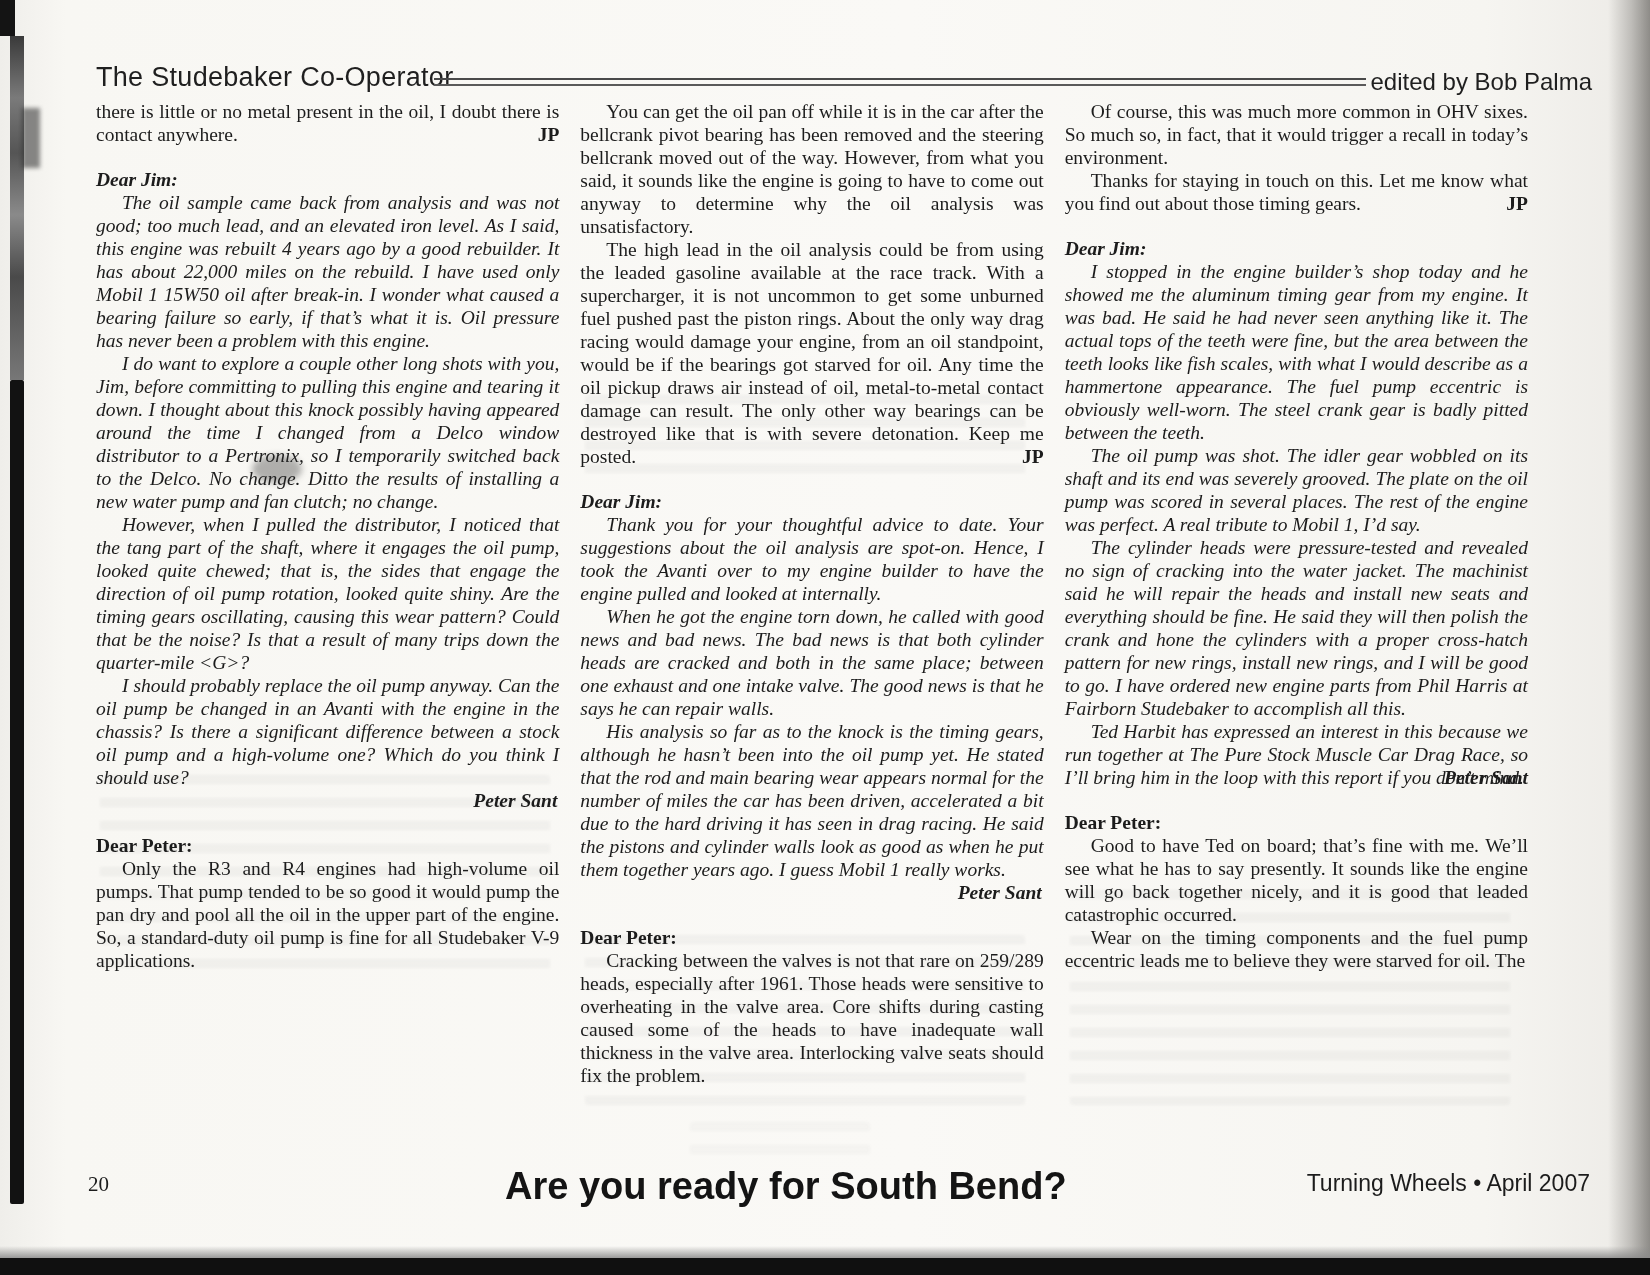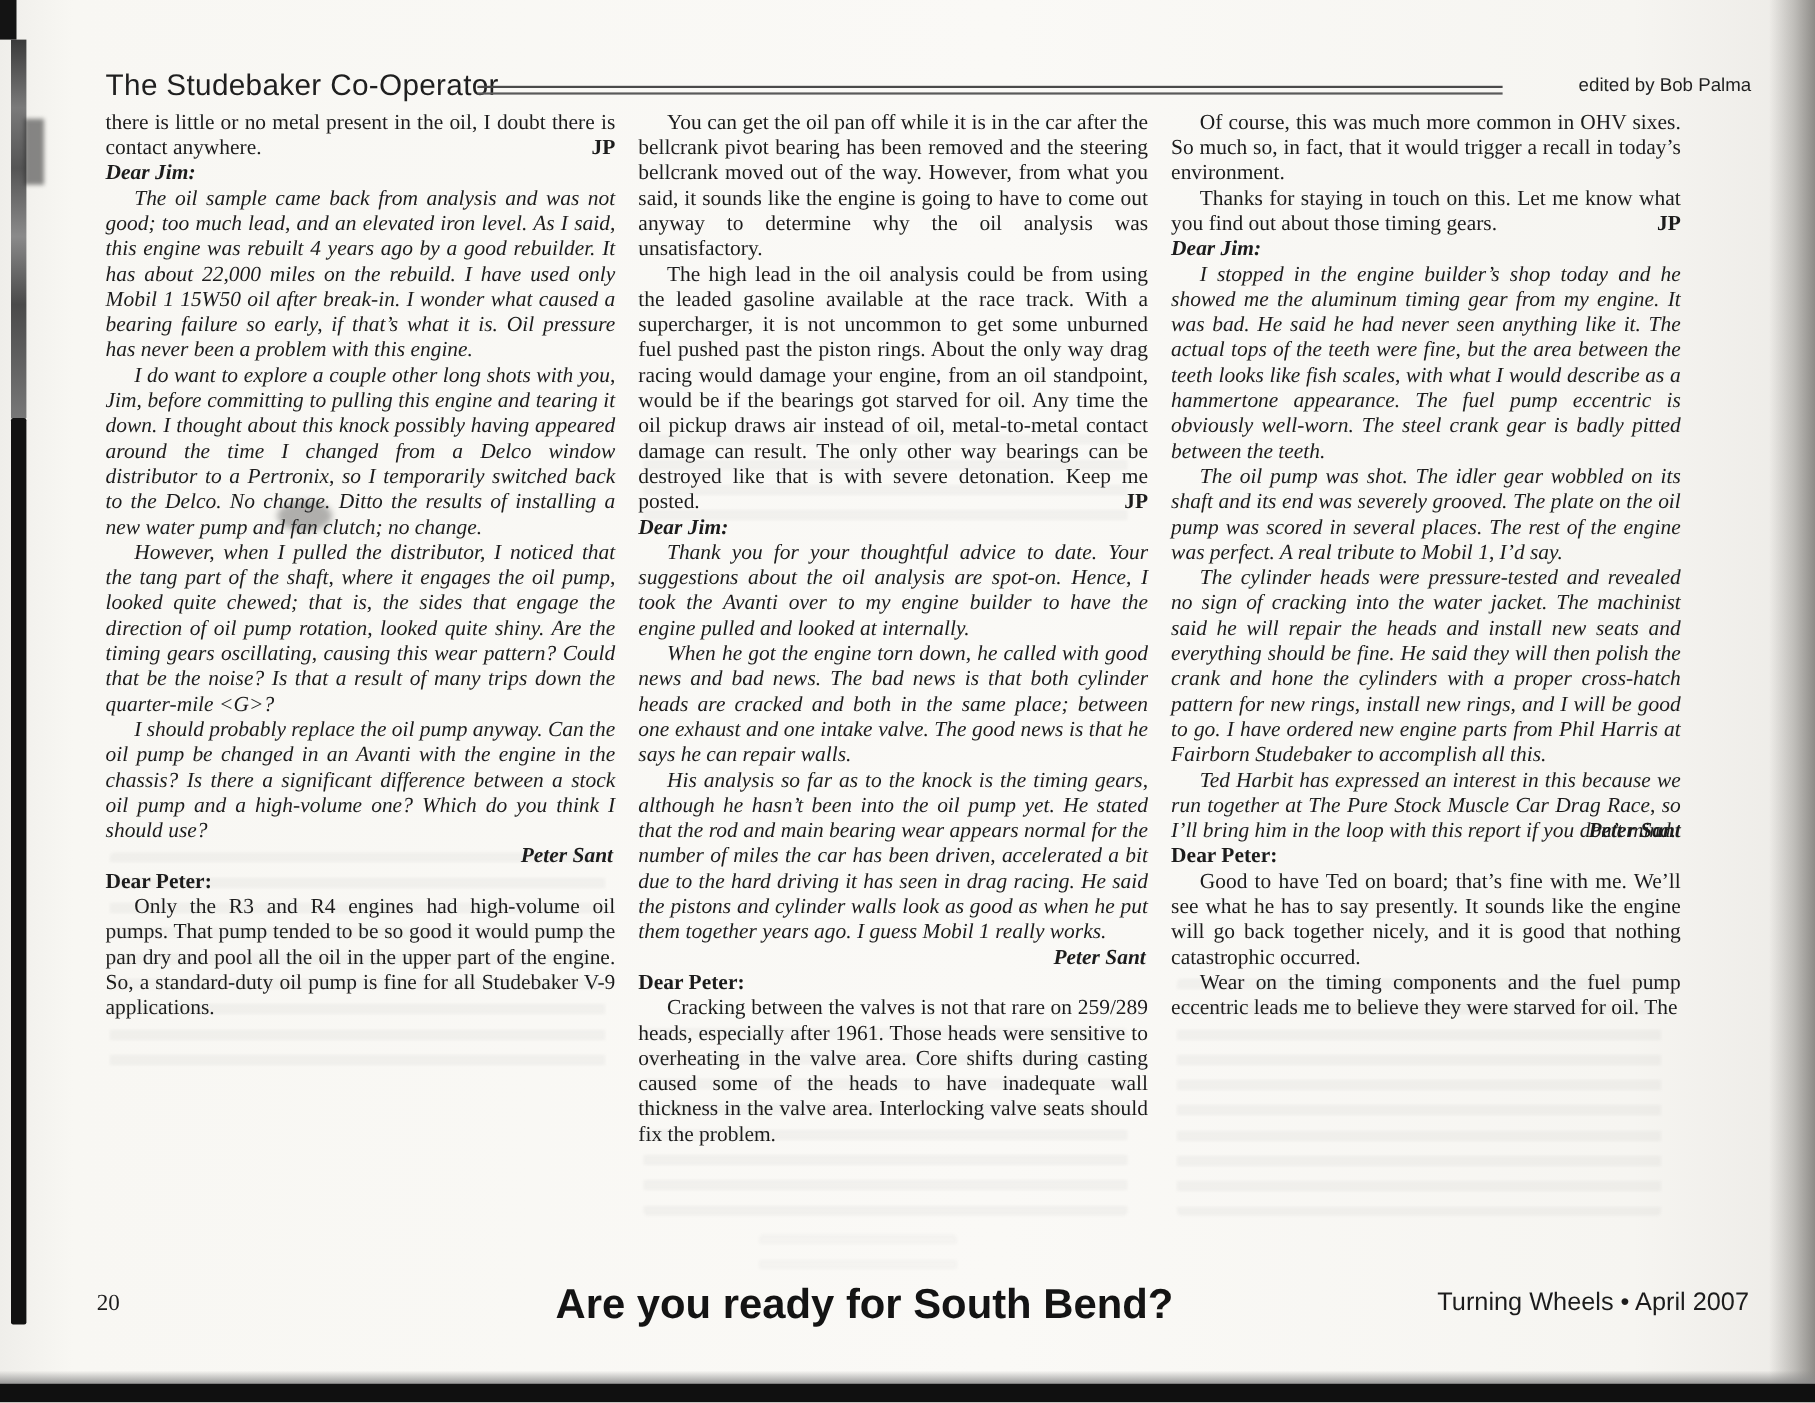--- a/index.html
+++ b/index.html
@@ -5,29 +5,29 @@
   html,body{margin:0;padding:0;background:#d9d7d2;}
   #page{position:relative;width:1650px;height:1275px;overflow:hidden;
         background:linear-gradient(90deg,#efeeea 0,#f8f7f3 4%,#faf9f6 55%,#f6f5f1 90%,#eceae6 100%);
         font-family:"Liberation Serif",serif;color:#1c1c1c;}
   
   .hdr-title{position:absolute;left:96px;top:62px;font-family:"Liberation Sans",sans-serif;
              font-size:27px;color:#1f1f1f;letter-spacing:.3px;}
   .hdr-rule{position:absolute;left:434px;top:78px;width:932px;height:4px;
             border-top:2px solid #4a4a4a;border-bottom:2px solid #5a5a5a;}
   .hdr-edited{position:absolute;right:58px;top:68px;font-family:"Liberation Sans",sans-serif;
-              font-size:17px;color:#1f1f1f;}
+              font-size:24px;color:#1f1f1f;}
   
   .columns{position:absolute;left:96px;top:100px;width:1432px;display:flex;gap:21px;z-index:2;}
   .col{flex:1 1 0;min-width:0;}
   .para,.heading,.signoff{margin:0;font-size:19.5px;line-height:23px;}
   .para{position:relative;text-align:justify;}
   .indent{text-indent:26px;}
   .italic{font-style:italic;}
-  .heading{font-weight:700;}
+  .heading{font-weight:700;margin-top:22px;}
   .signoff{text-align:right;font-weight:700;font-style:italic;padding-right:2px;}
   .tail{position:absolute;right:0;bottom:0;font-weight:700;background:transparent;}
   
   .edge-left-top{position:absolute;left:0;top:0;width:15px;height:36px;background:#141414;}
   .edge-left-gray{position:absolute;left:10px;top:36px;width:14px;height:344px;
                   background:linear-gradient(180deg,#3a3a3a 0,#7a7a7a 18%,#555 34%,#8a8a8a 52%,#4a4a4a 70%,#777 100%);}
   .edge-left-black{position:absolute;left:10px;top:380px;width:14px;height:824px;background:#121212;border-radius:2px;}
   .edge-left-blob{position:absolute;left:22px;top:108px;width:18px;height:60px;background:#2c2c2c;opacity:.55;filter:blur(2px);}
   .edge-right{position:absolute;right:0;top:0;width:42px;height:1275px;
               background:linear-gradient(90deg,rgba(150,148,144,0) 0,rgba(135,133,129,.45) 55%,rgba(110,108,104,.75) 100%);}
@@ -98,21 +98,21 @@
       </div>
       <div class="col">
         <p class="para indent">Of course, this was much more common in OHV sixes. So much so, in fact, that it would trigger a recall in today’s environment.</p>
         <p class="para indent">Thanks for staying in touch on this. Let me know what you find out about those timing gears.<span class="tail">JP</span></p>
         <h3 class="heading italic">Dear Jim:</h3>
         <p class="para italic indent">I stopped in the engine builder’s shop today and he showed me the aluminum timing gear from my engine. It was bad. He said he had never seen anything like it. The actual tops of the teeth were fine, but the area between the teeth looks like fish scales, with what I would describe as a hammertone appearance. The fuel pump eccentric is obviously well-worn. The steel crank gear is badly pitted between the teeth.</p>
         <p class="para italic indent">The oil pump was shot. The idler gear wobbled on its shaft and its end was severely grooved. The plate on the oil pump was scored in several places. The rest of the engine was perfect. A real tribute to Mobil 1, I’d say.</p>
         <p class="para italic indent">The cylinder heads were pressure-tested and revealed no sign of cracking into the water jacket. The machinist said he will repair the heads and install new seats and everything should be fine. He said they will then polish the crank and hone the cylinders with a proper cross-hatch pattern for new rings, install new rings, and I will be good to go. I have ordered new engine parts from Phil Harris at Fairborn Studebaker to accomplish all this.</p>
         <p class="para italic indent">Ted Harbit has expressed an interest in this because we run together at The Pure Stock Muscle Car Drag Race, so I’ll bring him in the loop with this report if you don’t mind.<span class="tail">Peter Sant</span></p>
         <h3 class="heading">Dear Peter:</h3>
-        <p class="para indent">Good to have Ted on board; that’s fine with me. We’ll see what he has to say presently. It sounds like the engine will go back together nicely, and it is good that nothing catastrophic occurred.</p>
+        <p class="para indent">Good to have Ted on board; that’s fine with me. We’ll see what he has to say presently. It sounds like the engine will go back together nicely, and it is good that leaded catastrophic occurred.</p>
         <p class="para indent">Wear on the timing components and the fuel pump eccentric leads me to believe they were starved for oil. The</p>
       </div>
     </div>
 
   <div class="ftr-page">20</div>
   <div class="ftr-center">Are you ready for South Bend?</div>
   <div class="ftr-right">Turning Wheels  •  April 2007</div>
 </div>
 
 </body></html>

